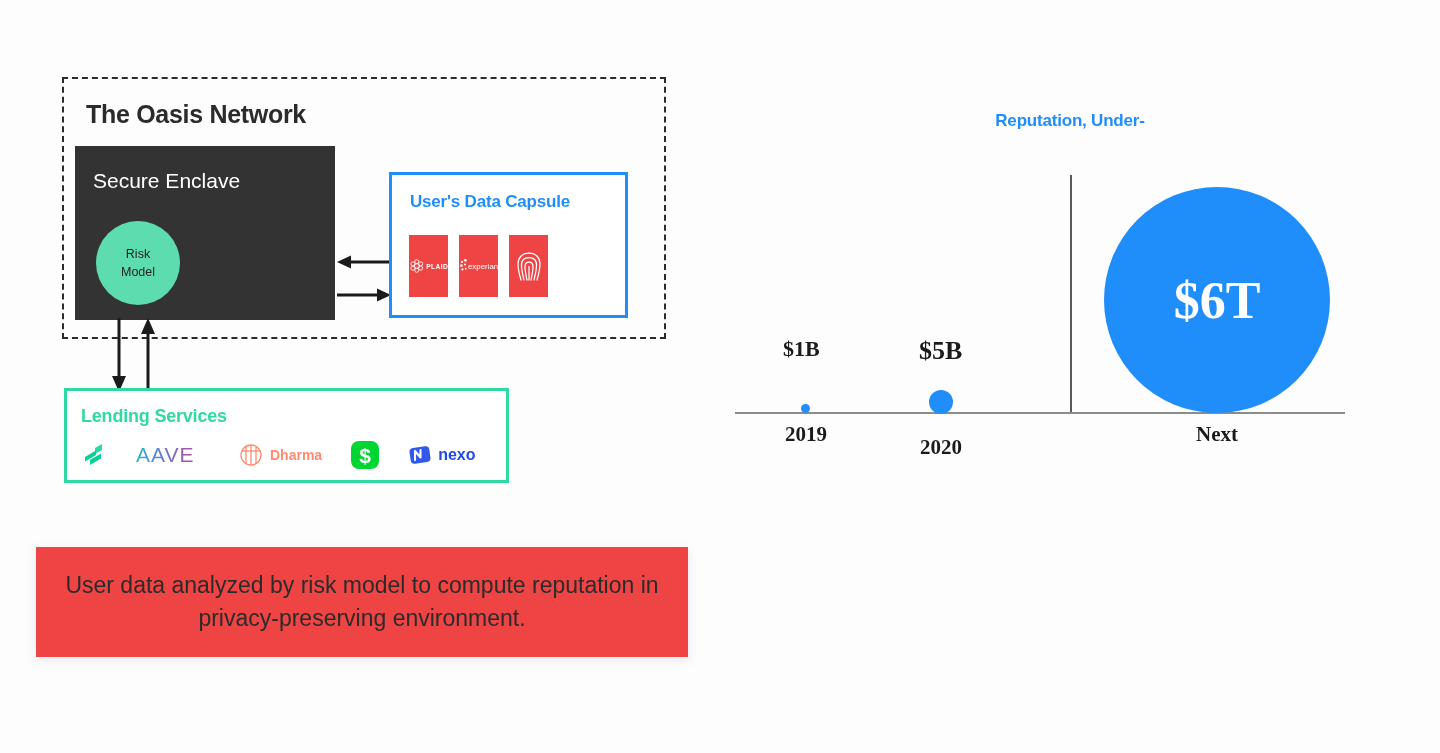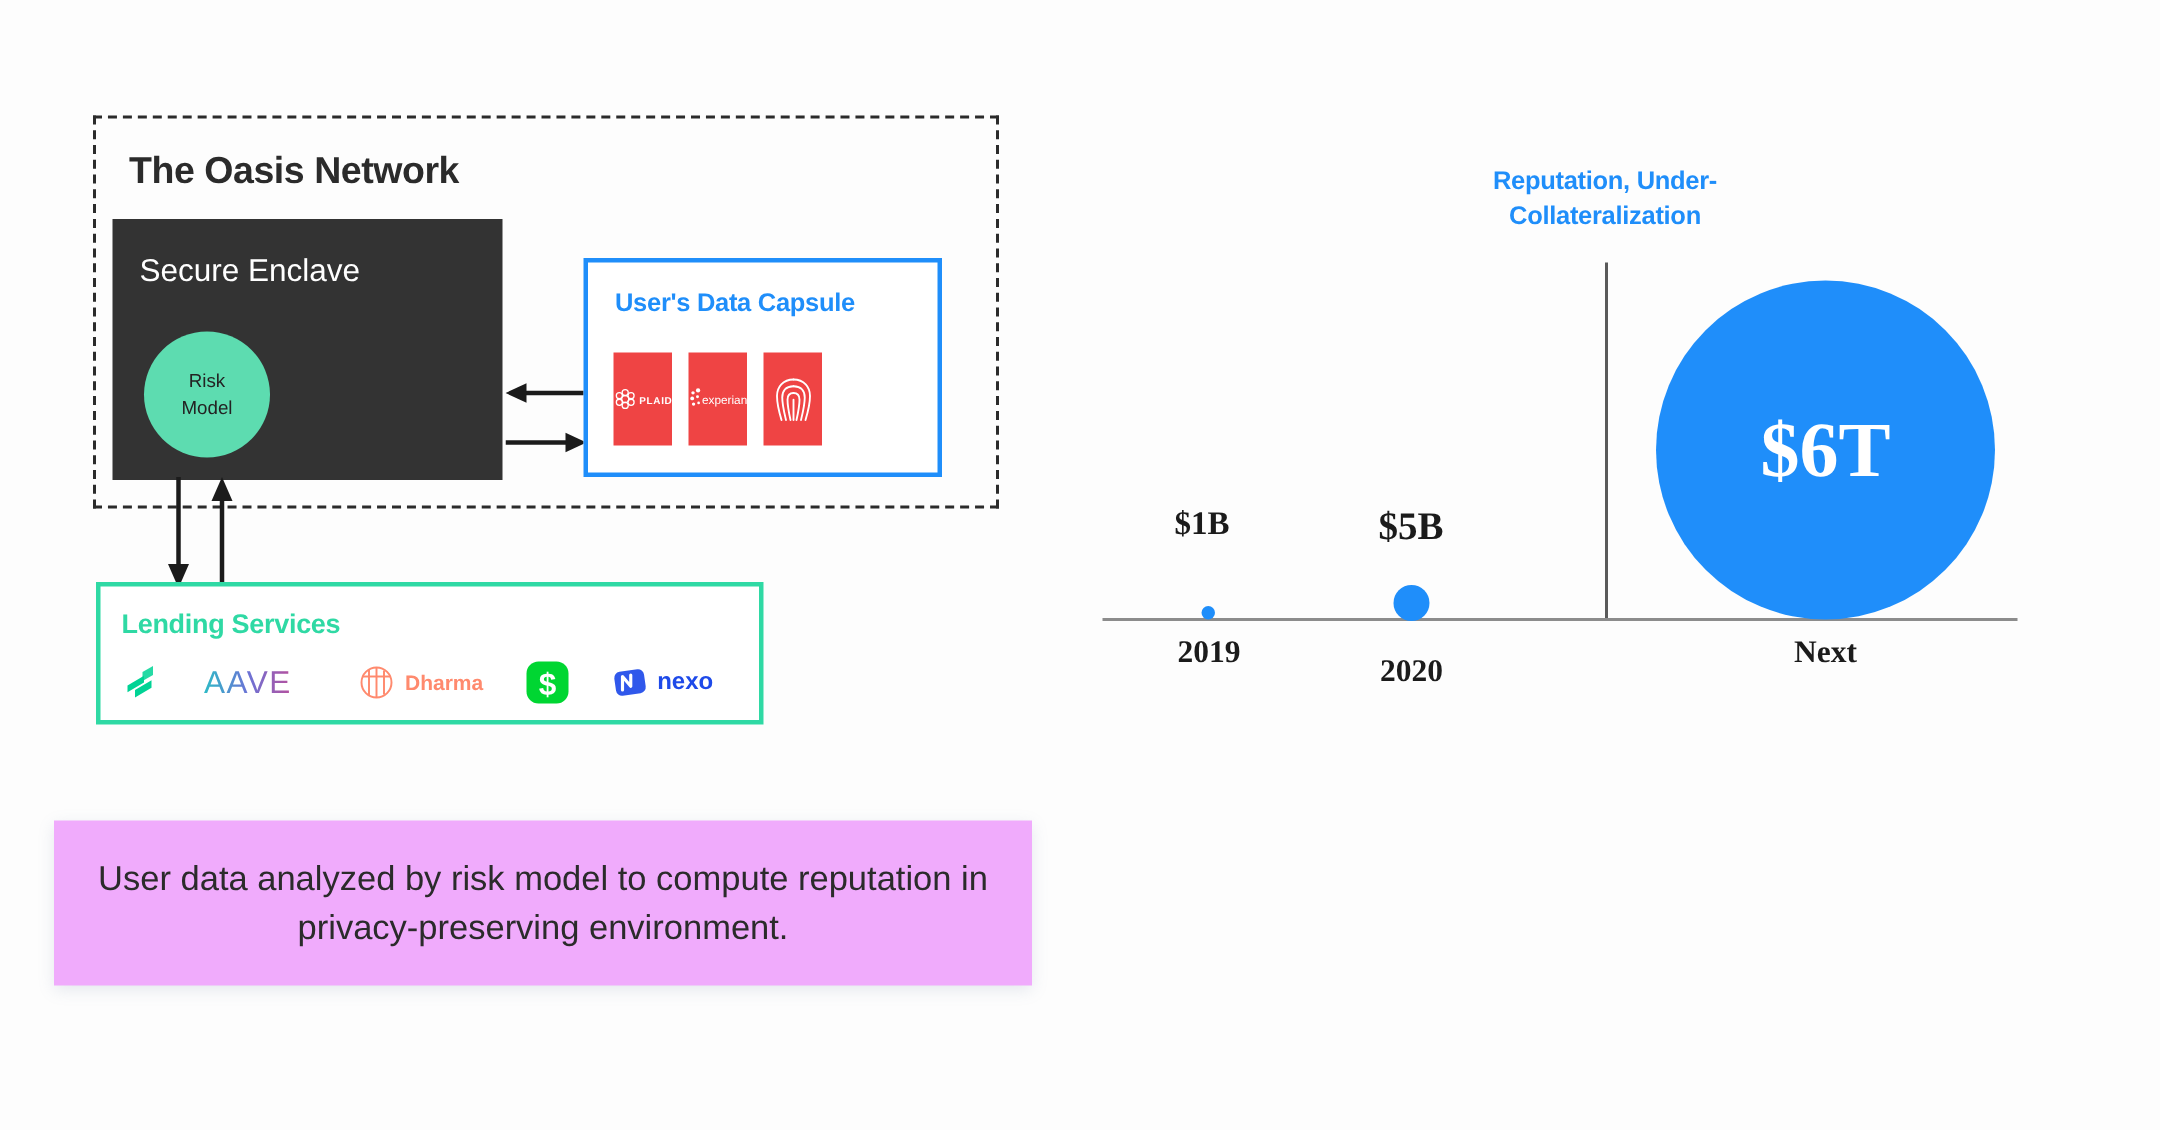--- a/index.html
+++ b/index.html
@@ -225,21 +225,21 @@
   .bubble-inner-label {
     font-family: "Liberation Serif", serif;
     font-weight: bold;
     font-size: 52px;
     color: #ffffff;
   }
 
   
   .caption {
     position: absolute;
-    background: #f0abfc;
+    background: #ef4444;
     box-shadow: 0 3px 10px rgba(120, 140, 170, 0.18);
     display: flex;
     align-items: center;
     justify-content: center;
     text-align: center;
     color: #2b2b2b;
     font-size: 23px;
     line-height: 1.42;
     padding: 0 26px;
     box-sizing: border-box;
@@ -380,21 +380,20 @@
       <svg width="24" height="24" viewBox="0 0 24 24">
         <rect x="2" y="4" width="20" height="16" rx="4" fill="#1e4ae9" opacity="0.92" transform="rotate(-8 12 12)"></rect>
         <path d="M7 17 L7 8 L12.5 14.5 L12.5 7" stroke="#ffffff" stroke-width="2.1" fill="none" stroke-linecap="round" stroke-linejoin="round"></path>
       </svg>
       <span class="logo-text" style="color:#1e4ae9; font-size:16px;">nexo</span>
     </div>
   </div>
 
   <div class="chart-title">
     <div>Reputation, Under-</div>
-    <div>Collateralization</div>
   </div>
 
   <div class="divider-line"></div>
   <div class="axis-line"></div>
 
   <div class="bubble-value" style="left:783px; top:336px; font-size:22px;">$1B</div>
   <div class="bubble" style="left:801px; top:404px; width:9px; height:9px;"></div>
   <div class="axis-label" style="left:775px; top:422px; width:62px;">2019</div>
 
   <div class="bubble-value" style="left:919px; top:336px; font-size:26px;">$5B</div>

